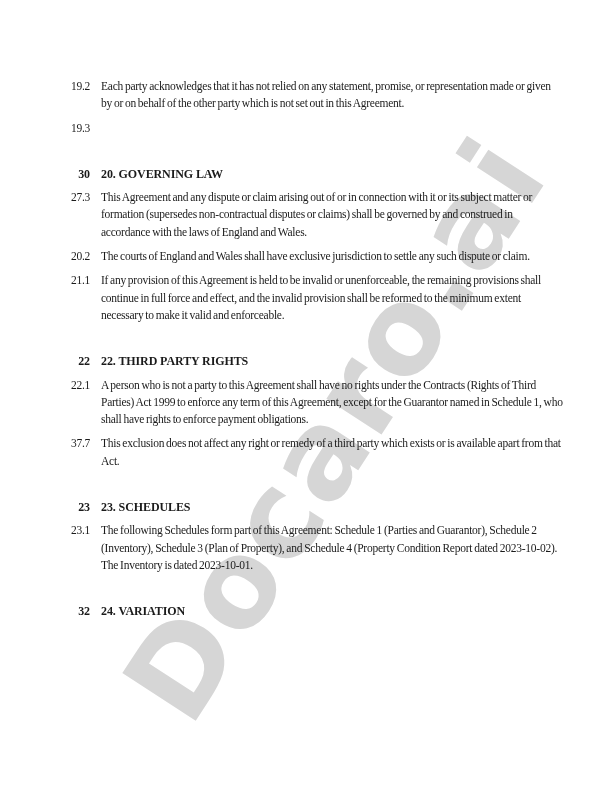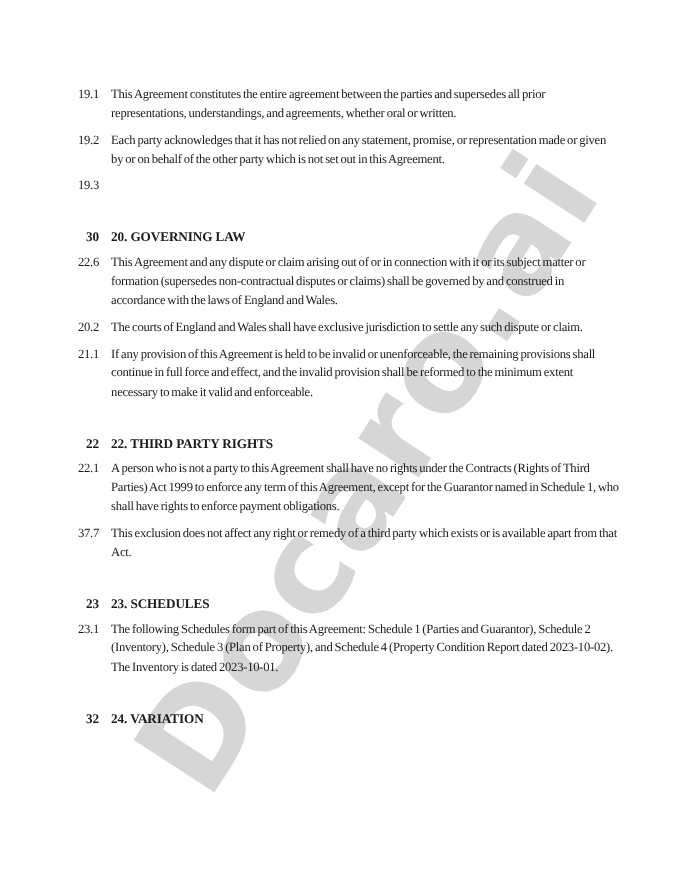--- a/index.html
+++ b/index.html
@@ -66,36 +66,32 @@
   }
   h2.text { display: block; }
 </style>
 </head>
 <body>
 
 <div class="page" style="color: rgb(27, 27, 27);">
   <div class="watermark" style="color: rgb(214, 214, 214); transform: translate(-50%, -50%) rotate(-57deg);">Docaro.ai</div>
   <div class="content" id="sections">
       <div class="row clause">
-        <span class="num">19.1</span>
-        <p class="text">This Agreement constitutes the entire agreement between the parties and supersedes all prior representations, understandings, and agreements, whether oral or written.</p>
-      </div>
-      <div class="row clause">
         <span class="num">19.2</span>
         <p class="text">Each party acknowledges that it has not relied on any statement, promise, or representation made or given by or on behalf of the other party which is not set out in this Agreement.</p>
       </div>
       <div class="row clause">
         <span class="num">19.3</span>
       </div>
       <div class="row heading">
         <span class="num">30</span>
         <h2 class="text">20. GOVERNING LAW</h2>
       </div>
       <div class="row clause">
-        <span class="num">22.6</span>
+        <span class="num">27.3</span>
         <p class="text">This Agreement and any dispute or claim arising out of or in connection with it or its subject matter or formation (supersedes non-contractual disputes or claims) shall be governed by and construed in accordance with the laws of England and Wales.</p>
       </div>
       <div class="row clause">
         <span class="num">20.2</span>
         <p class="text">The courts of England and Wales shall have exclusive jurisdiction to settle any such dispute or claim.</p>
       </div>
       <div class="row clause">
         <span class="num">21.1</span>
         <p class="text">If any provision of this Agreement is held to be invalid or unenforceable, the remaining provisions shall continue in full force and effect, and the invalid provision shall be reformed to the minimum extent necessary to make it valid and enforceable.</p>
       </div>

